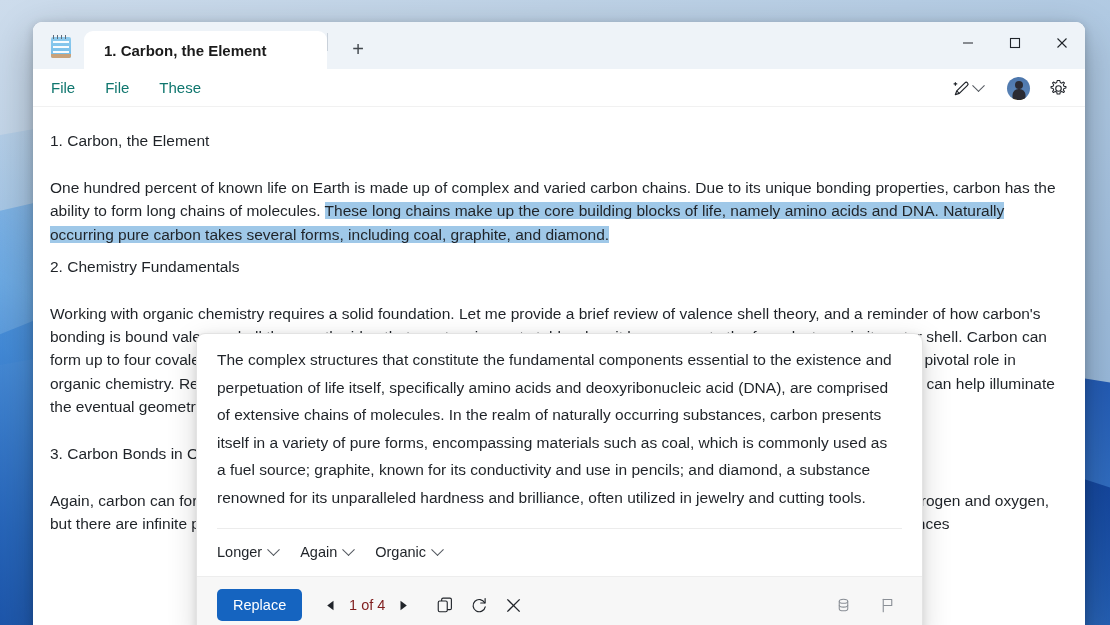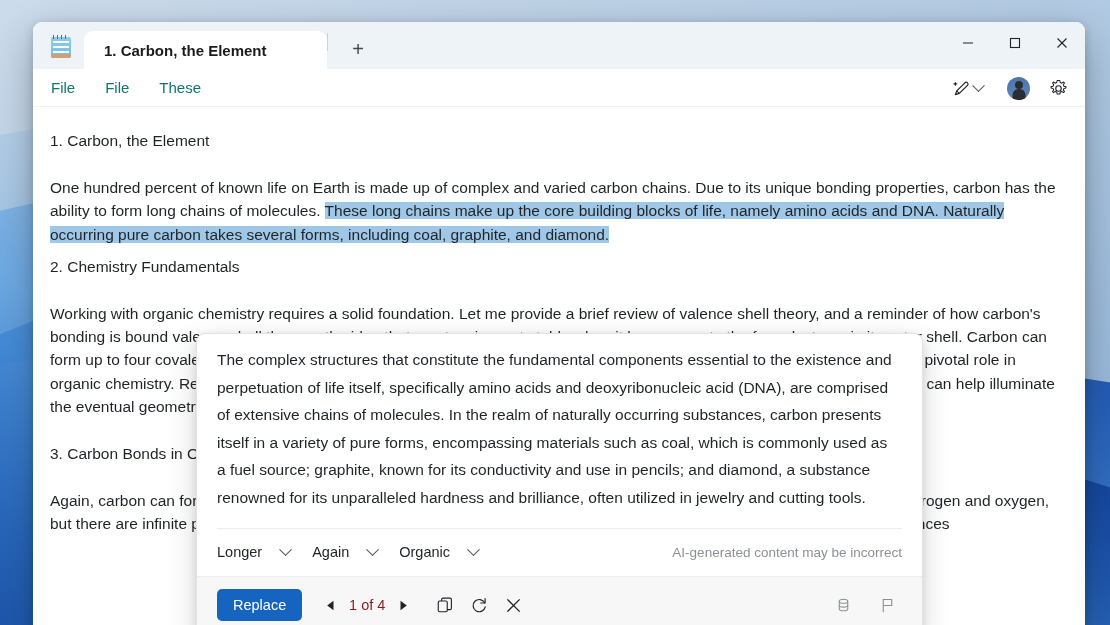--- a/index.html
+++ b/index.html
@@ -236,21 +236,21 @@
   #popup-options {
     margin: 12px 20px 0 20px;
     border-top: 1px solid #ececec;
     height: 48px;
     display: flex;
     align-items: center;
     gap: 22px;
     position: relative;
   }
   .opt {
-    display: flex; align-items: center; gap: 19px;
+    display: flex; align-items: center; gap: 7px;
     font-size: 14.5px; color: #1f2328;
   }
   .chev {
     width: 9px; height: 9px;
     border-right: 1.4px solid #53585f;
     border-bottom: 1.4px solid #53585f;
     transform: rotate(45deg) translate(-2px,-2px);
   }
   #disclaimer {
     position: absolute; right: 0;
@@ -405,21 +405,20 @@
             <span class="chev"></span>
           </div>
           <div class="opt">
             <span>Again</span>
             <span class="chev"></span>
           </div>
           <div class="opt">
             <span>Organic</span>
             <span class="chev"></span>
           </div>
-          <div id="disclaimer">AI-generated content may be incorrect</div>
         </div>
 
         <div id="popup-footer">
           <button id="replace-btn">Replace</button>
 
           <div class="navbtn" style="margin-left:16px;">
             <svg width="10" height="11" viewBox="0 0 10 11">
                 <polygon points="7.5,0.8 7.5,10.2 1.2,5.5" fill="currentColor"></polygon>
               </svg>
           </div>

